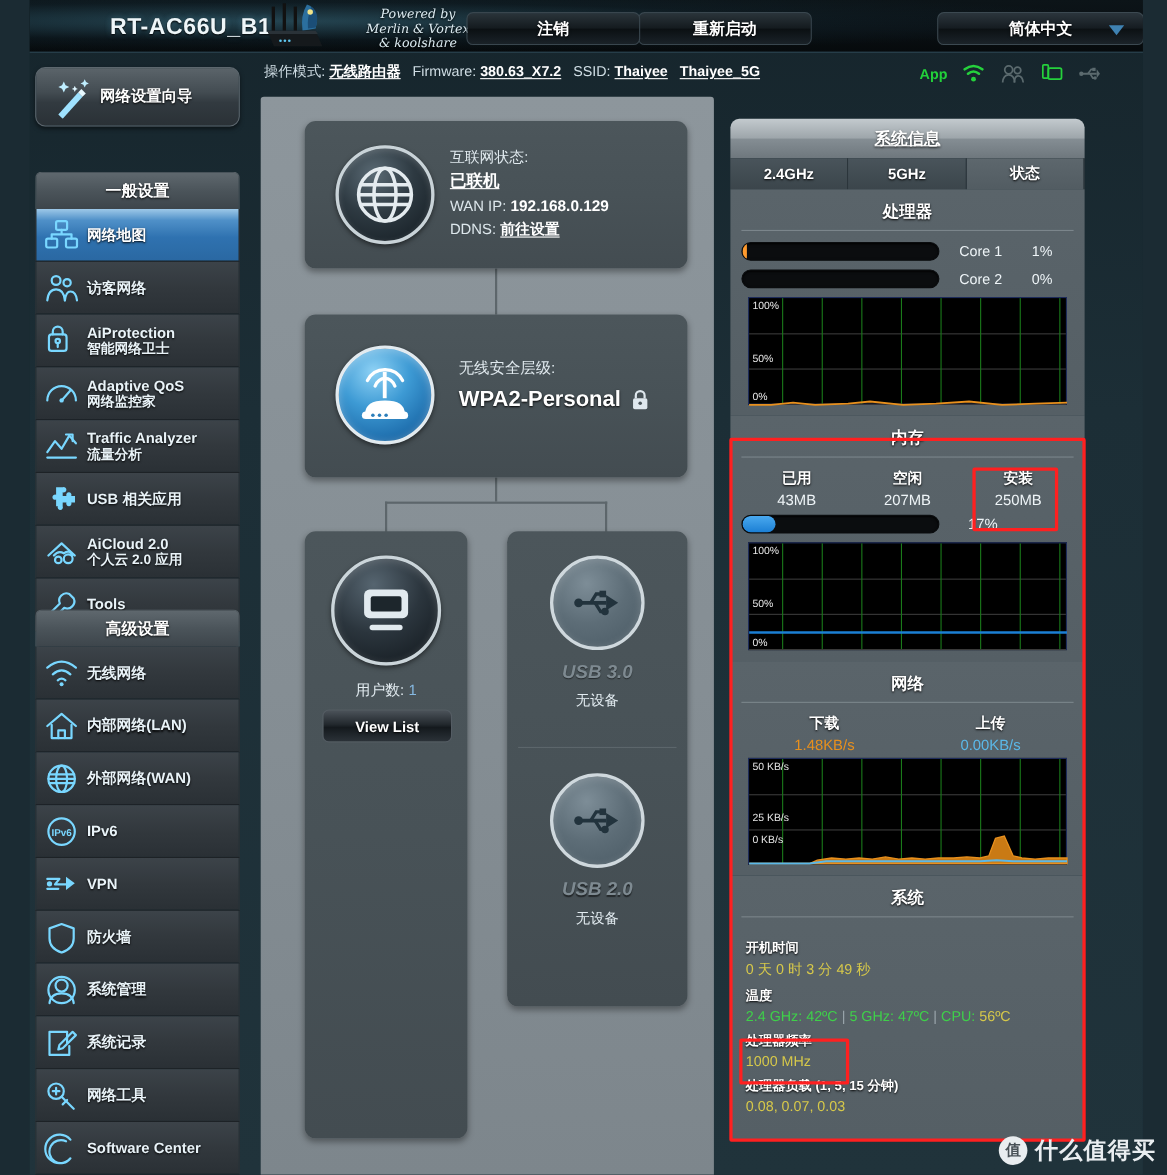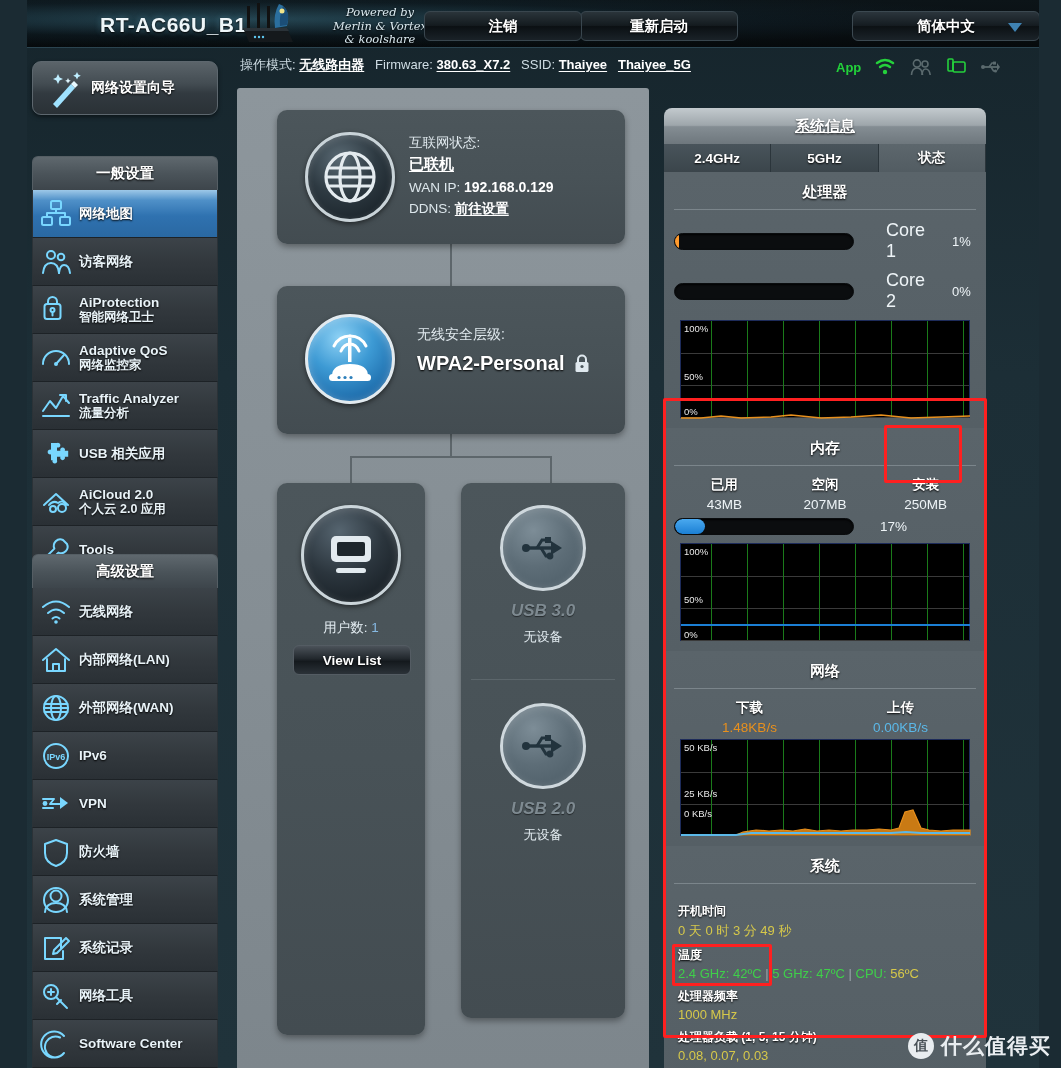--- a/index.html
+++ b/index.html
@@ -131,21 +131,21 @@
   }
   .card {
     position:absolute;
     background: linear-gradient(180deg,#4c565b 0%,#485257 50%,#434c51 100%);
     border-radius: 10px;
     box-shadow: 0 3px 6px rgba(0,0,0,.35);
   }
   #card-internet { left: 277px; top: 110px; width: 348px; height: 134px; }
   #card-security { left: 277px; top: 286px; width: 348px; height: 148px; }
   #card-clients  { left: 277px; top: 483px; width: 148px; height: 552px; }
-  #card-usb      { left: 461px; top: 483px; width: 164px; height: 535px; }
+  #card-usb      { left: 461px; top: 483px; width: 164px; height: 432px; }
 
   .connector { position:absolute; background:#5d666b; }
 
   .globe-icon {
     position:absolute; left:28px; top:22px; width:90px; height:90px;
     border-radius:50%;
     background: radial-gradient(circle at 38% 28%, #5a6a74 0%, #2e3a42 45%, #121a20 100%);
     border: 3px solid #c9d3d8;
     box-shadow: inset 0 2px 6px rgba(255,255,255,.18), 0 2px 5px rgba(0,0,0,.5);
     display:flex; align-items:center; justify-content:center;
@@ -231,21 +231,21 @@
     margin-bottom: 10px;
   }
   .cpu-row { display:flex; align-items:center; margin-bottom: 8px; }
   .barbg {
     width: 180px; height: 17px; border-radius: 9px;
     background: #0b0d0f; border:1px solid #0a0c0e; overflow:hidden;
     box-shadow: inset 0 1px 2px rgba(0,0,0,.9);
   }
   .barfill { height:100%; background:#ff9b2e; border-radius:9px 0 0 9px; }
   .barfill.blue { background: linear-gradient(180deg,#4aa9ef 0%,#1b7fd4 100%); border-radius:9px; }
-  .cpu-row .nm { color:#eef4f7; font-size:18px; margin-left: 32px; width:52px; }
+  .cpu-row .nm { color:#eef4f7; font-size:13px; margin-left: 18px; width:52px; }
   .cpu-row .pc { color:#eef4f7; font-size:13px; margin-left: 14px; }
 
   .graph { width: 290px; height: 98px; background:#000; border:1px solid #1d2b5a; position:relative; margin: 4px auto 0; }
   .graph .gl-h { position:absolute; left:0; right:0; height:1px; background:#3a3a3a; }
   .graph .gl-v { position:absolute; top:0; bottom:0; width:1px; background:#1a7a1a; }
   .graph .ylab { position:absolute; left:3px; color:#e8e8e8; font-size:9.5px; font-family:"Liberation Sans",sans-serif; }
   .graph svg { position:absolute; left:0; top:0; }
 
   .mem-cols { display:flex; margin-bottom: 6px; position:relative; }
   .mem-col { flex:1; text-align:center; }

